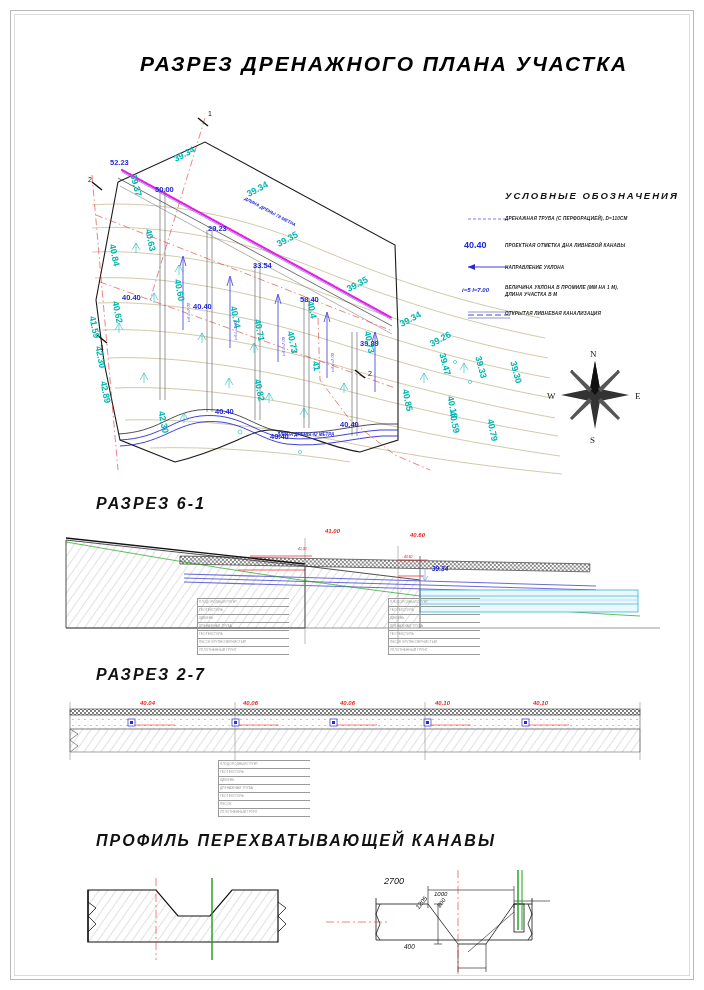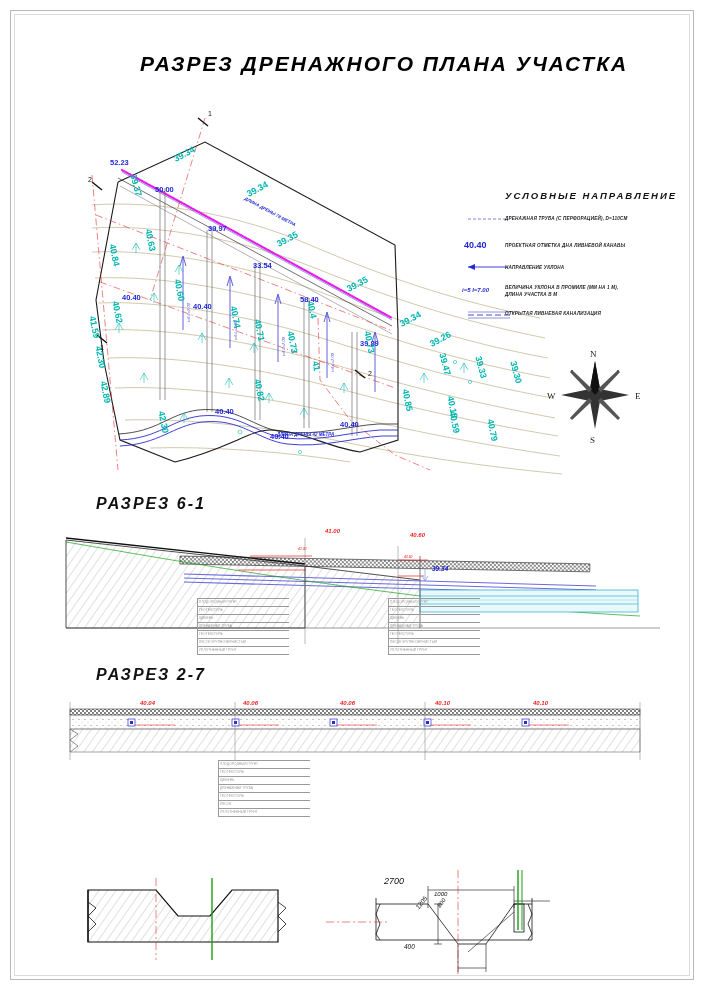--- a/index.html
+++ b/index.html
@@ -146,21 +146,21 @@
       <text x="-5" y="-38" font-size="9" fill="#222" font-family="Liberation Serif, serif">N</text>
       <text x="-5" y="48" font-size="9" fill="#222" font-family="Liberation Serif, serif">S</text>
       <text x="40" y="4" font-size="9" fill="#222" font-family="Liberation Serif, serif">E</text>
       <text x="-48" y="4" font-size="9" fill="#222" font-family="Liberation Serif, serif">W</text>
     </g>
   </svg>
 
   <div id="plan-elev-layer">
       <div class="lbl blue" style="left: 110px; top: 158px; font-size: 7.5px; font-weight: 600;">52.23</div>
       <div class="lbl blue" style="left: 155px; top: 185px; font-size: 7.5px; font-weight: 600;">50.00</div>
-      <div class="lbl blue" style="left: 208px; top: 224px; font-size: 7.5px; font-weight: 600;">39.97</div>
+      <div class="lbl blue" style="left: 208px; top: 224px; font-size: 7.5px; font-weight: 600;">29.23</div>
       <div class="lbl blue" style="left: 253px; top: 261px; font-size: 7.5px; font-weight: 600;">33.54</div>
       <div class="lbl blue" style="left: 300px; top: 295px; font-size: 7.5px; font-weight: 600;">58.40</div>
       <div class="lbl blue" style="left: 360px; top: 330px; font-size: 7.5px; font-weight: 600; margin-top: 9px;">39.89</div>
       <div class="lbl blue" style="left: 122px; top: 293px; font-size: 7.5px; font-weight: 600;">40.40</div>
       <div class="lbl blue" style="left: 193px; top: 302px; font-size: 7.5px; font-weight: 600;">40.40</div>
       <div class="lbl blue" style="left: 215px; top: 407px; font-size: 7.5px; font-weight: 600;">40.40</div>
       <div class="lbl blue" style="left: 340px; top: 420px; font-size: 7.5px; font-weight: 600;">40.40</div>
       <div class="lbl blue" style="left: 270px; top: 432px; font-size: 7.5px; font-weight: 600;">40.40</div>
       <div class="lbl cyan" style="left: 172px; top: 155px; font-size: 9px; font-weight: 700; transform: rotate(-28deg); transform-origin: left top;">39.34</div>
       <div class="lbl cyan" style="left: 245px; top: 190px; font-size: 9px; font-weight: 700; transform: rotate(-28deg); transform-origin: left top;">39.34</div>
@@ -201,21 +201,21 @@
   <div class="lbl" style="left:233px;top:340px;font-size:4px;color:#3a3ad0;font-style:italic;transform:rotate(-90deg);transform-origin:left top;">i=5  L=7.00</div>
   <div class="lbl" style="left:281px;top:356px;font-size:4px;color:#3a3ad0;font-style:italic;transform:rotate(-90deg);transform-origin:left top;">i=5  L=7.00</div>
   <div class="lbl" style="left:330px;top:372px;font-size:4px;color:#3a3ad0;font-style:italic;transform:rotate(-90deg);transform-origin:left top;">i=5  L=7.00</div>
 
   <div class="lbl dark" style="left:208px;top:110px;font-size:7px;">1</div>
   <div class="lbl dark" style="left:88px;top:176px;font-size:7px;">2</div>
   <div class="lbl dark" style="left:100px;top:344px;font-size:7px;">1</div>
   <div class="lbl dark" style="left:368px;top:370px;font-size:7px;">2</div>
 
   <div>
-    <div class="lbl h1" style="left:505px;top:190px;font-size:9.5px;color:#111;">УСЛОВНЫЕ НАПРАВЛЕНИЕ</div>
+    <div class="lbl h1" style="left:505px;top:190px;font-size:9.5px;color:#111;">УСЛОВНЫЕ ОБОЗНАЧЕНИЯ</div>
 
     <svg width="200" height="120" style="left:460px;top:210px;">
       <line x1="8" y1="9" x2="48" y2="9" stroke="#8a7adf" stroke-width="1" stroke-dasharray="3 2"></line>
       <line x1="8" y1="57" x2="48" y2="57" stroke="#2a2ad0" stroke-width="0.9"></line>
       <polygon points="8,57 15,54 15,60" fill="#2a2ad0"></polygon>
       <line x1="8" y1="102" x2="50" y2="102" stroke="#7a7ad0" stroke-width="0.8"></line>
       <line x1="8" y1="105" x2="50" y2="105" stroke="#8888d8" stroke-width="1.6" stroke-dasharray="6 3"></line>
       <line x1="8" y1="108" x2="50" y2="108" stroke="#7a7ad0" stroke-width="0.8"></line>
     </svg>
 
@@ -421,20 +421,21 @@
       <div style="position: relative; height: 7px; border-top: 0.5px solid rgb(154, 154, 154);">
         <span class="tiny" style="position: absolute; left: 2px; top: 1px;">ПЕСОК</span>
       </div>
       <div style="position: relative; height: 7px; border-top: 0.5px solid rgb(154, 154, 154);">
         <span class="tiny" style="position: absolute; left: 2px; top: 1px;">УПЛОТНЁННЫЙ ГРУНТ</span>
       </div>
       <div style="border-top: 0.5px solid rgb(154, 154, 154);"></div>
       <div style="position: absolute; left: 0px; top: 0px; width: 0.5px; height: 100%; background: rgb(154, 154, 154);"></div>
     </div>
 
+  <div class="lbl h1" style="left:96px;top:832px;font-size:16px;color:#111;">ПРОФИЛЬ ПЕРЕХВАТЫВАЮЩЕЙ КАНАВЫ</div>
 
   <svg width="330" height="110" style="left:60px;top:872px;">
     <defs>
       <pattern id="soilhatch3" width="7" height="7" patternUnits="userSpaceOnUse" patternTransform="rotate(35)">
         <line x1="0" y1="0" x2="0" y2="7" stroke="#8f8f8f" stroke-width="0.55"></line>
       </pattern>
     </defs>
     <path d="M28,18 L96,18 L118,44 L150,44 L172,18 L218,18 L218,70 L28,70 Z" fill="url(#soilhatch3)" stroke="#111" stroke-width="1.2"></path>
     <path d="M28,18 L28,70" stroke="#111" stroke-width="1.2"></path>
     <path d="M28,30 L36,36 L28,44 L36,52 L28,60" stroke="#111" stroke-width="0.8" fill="none"></path>

